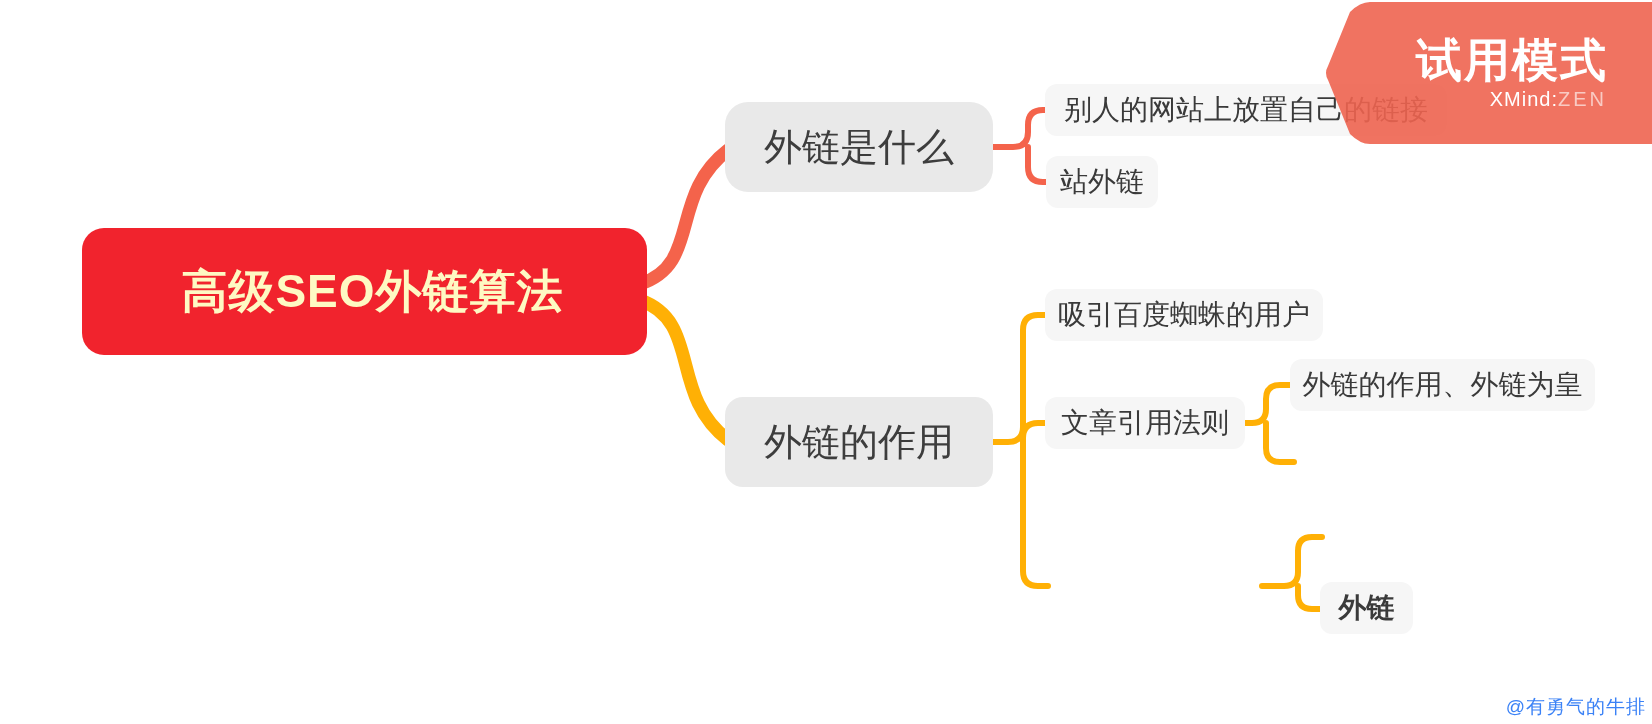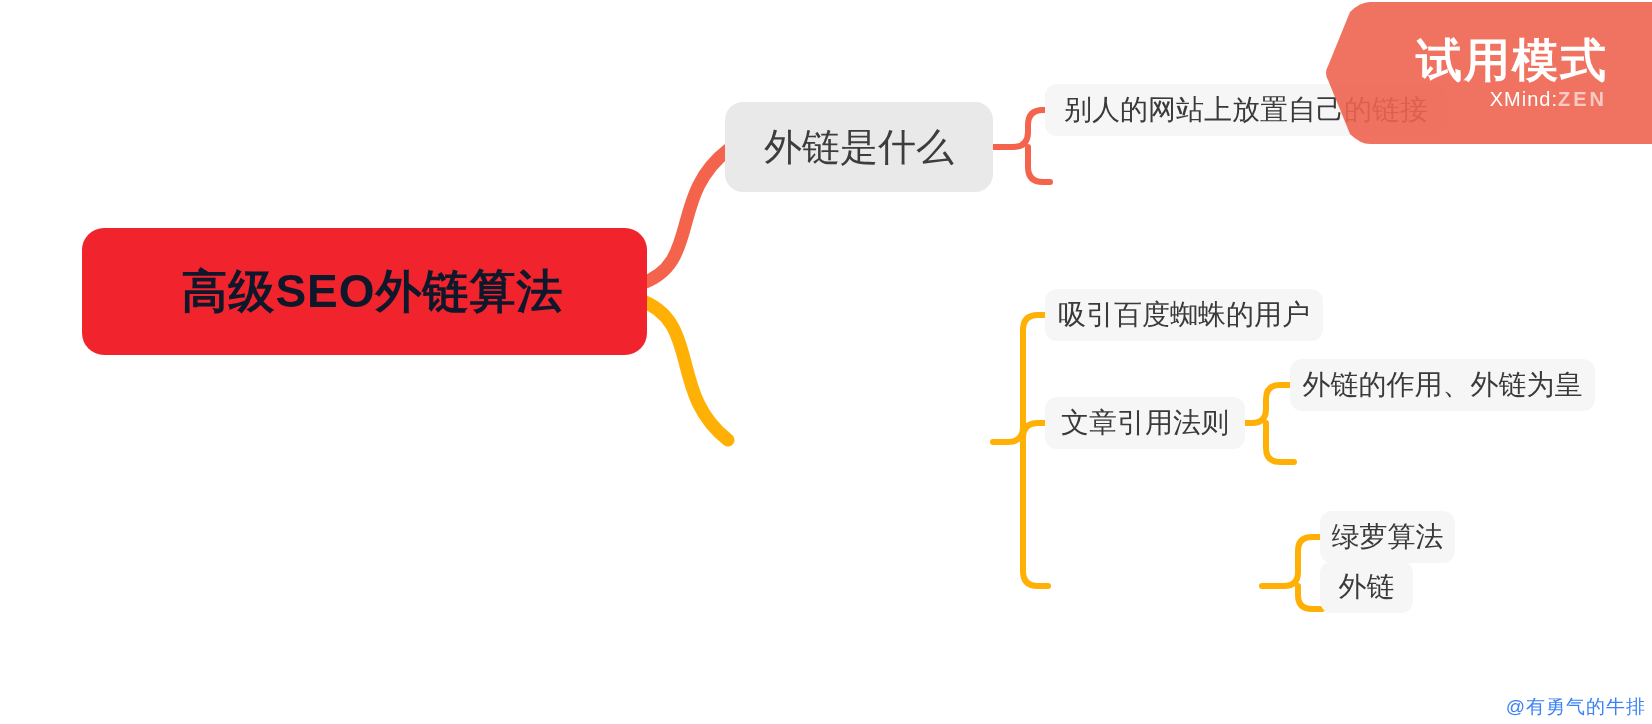--- a/index.html
+++ b/index.html
@@ -28,53 +28,53 @@
     justify-content: center;
     white-space: nowrap;
     z-index: 2;
     cursor: default;
   }
 
   .topic.root {
     left: 82px; top: 228px; width: 565px; height: 127px;
     background: #F1232D;
     border-radius: 22px;
-    color: #0f172a;
+    color: #fef9c3;
     font-size: 46px;
     font-weight: 700;
     letter-spacing: 1px;
     padding-left: 16px;
   }
 
   .topic.main {
     width: 268px; height: 90px;
     background: #E9E9E9;
     border-radius: 18px;
     color: #3D3D3D;
     font-size: 38px;
   }
-  .topic.main.b1 { left: 725px; top: 102px; }
+  .topic.main.b1 { left: 725px; top: 102px; border-radius: 23px; }
   .topic.main.b2 { left: 725px; top: 397px; }
 
   .topic.sub {
     height: 52px;
     background: #F6F6F6;
     border-radius: 12px;
     color: #3A3A3A;
     font-size: 28px;
   }
   .topic.c11 { left: 1045px; top: 84px;  width: 402px; }
   .topic.c12 { left: 1046px; top: 156px; width: 112px; }
   .topic.c21 { left: 1045px; top: 289px; width: 278px; }
   .topic.c22 { left: 1045px; top: 397px; width: 200px; }
   .topic.c23 { left: 1045px; top: 560px; width: 217px; }
   .topic.d221 { left: 1290px; top: 359px; width: 305px; }
   .topic.d222 { left: 1292px; top: 436px; width: 170px; }
   .topic.d231 { left: 1320px; top: 511px; width: 135px; }
-  .topic.d232 { left: 1320px; top: 561px; width: 93px;  }
+  .topic.d232 { left: 1320px; top: 582px; width: 93px; font-weight: bold;  }
 
   .trial-banner {
     position: absolute;
     left: 1310px; top: 0;
     width: 342px; height: 146px;
     z-index: 3;
     cursor: pointer;
   }
   .trial-banner svg { position: absolute; left: 0; top: 0; }
   .trial-title {
@@ -87,21 +87,21 @@
     text-align: right;
   }
   .trial-brand {
     position: absolute;
     right: 45px; top: 88px;
     font-size: 20px;
     text-align: right;
     letter-spacing: 1px;
   }
   .trial-brand .bold { color: #ffffff; font-weight: 400; }
-  .trial-brand .light { color: rgba(255,255,255,0.62); font-weight: 700; letter-spacing: 3px; }
+  .trial-brand .light { color: rgba(255,255,255,0.62); font-weight: 400; letter-spacing: 3px; }
 
   .watermark {
     position: absolute;
     right: 6px; bottom: 4px;
     color: #3b82f6;
     font-size: 19px;
     letter-spacing: 1px;
     z-index: 4;
     margin-left: 39px;
   }
@@ -127,28 +127,29 @@
       <path d="M 1245 423 H 1252 Q 1266 423 1266 409 V 399 Q 1266 385 1280 385 H 1292" stroke-width="6"></path>
       <path d="M 1266 423 V 448 Q 1266 462 1280 462 H 1294" stroke-width="6"></path>
       <path d="M 1262 586 H 1284 Q 1298 586 1298 572 V 551 Q 1298 537 1312 537 H 1322" stroke-width="6"></path>
       <path d="M 1298 586 V 595 Q 1298 609 1312 609 H 1322" stroke-width="6"></path>
     </g>
   </svg>
 
   <div class="topic root">高级SEO外链算法</div>
 
   <div class="topic main b1">外链是什么</div>
+  <div class="topic main b2">外链的作用</div>
 
   <div class="topic sub c11">别人的网站上放置自己的链接</div>
+  <div class="topic sub c12">站外链</div>
 
   <div class="topic sub c21">吸引百度蜘蛛的用户</div>
   <div class="topic sub c22">文章引用法则</div>
 
   <div class="topic sub d221">外链的作用、外链为皇</div>
-  <div class="topic sub d231">绿萝算法</div>
   <div class="topic sub d232">外链</div>
 
   <div class="trial-banner">
     <svg width="342" height="146" viewBox="0 0 342 146" xmlns="http://www.w3.org/2000/svg">
       <path d="M 60 2 H 342 V 144 H 60 Q 50 144 40 134 L 18 80 Q 14 73 18 66 L 40 12 Q 50 2 60 2 Z" fill="#EE6450" fill-opacity="0.9"></path>
     </svg>
     <div class="trial-title">试用模式</div>
     <div class="trial-brand">
       <span class="bold">XMind:</span><span class="light">ZEN</span>
     </div>

